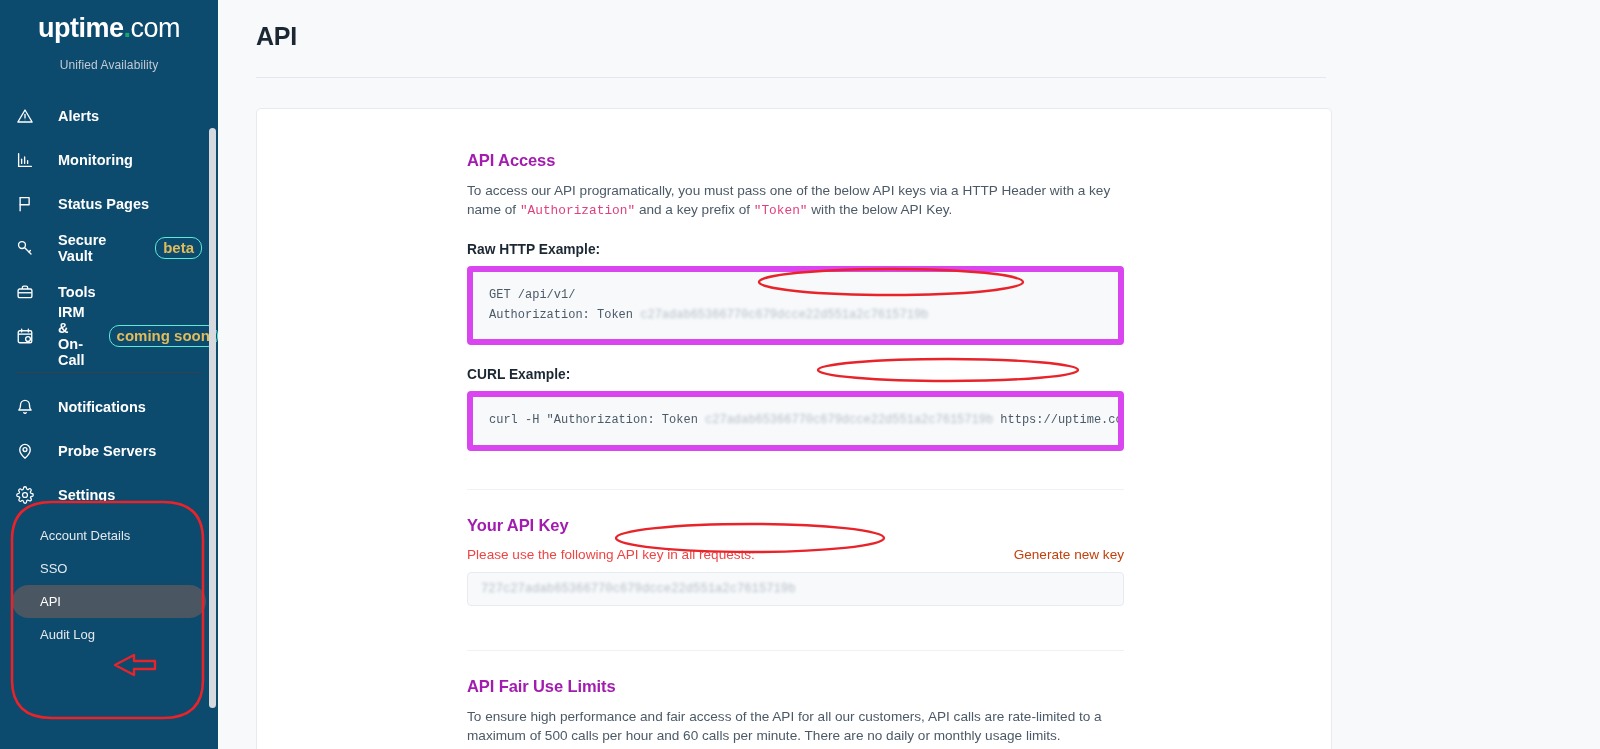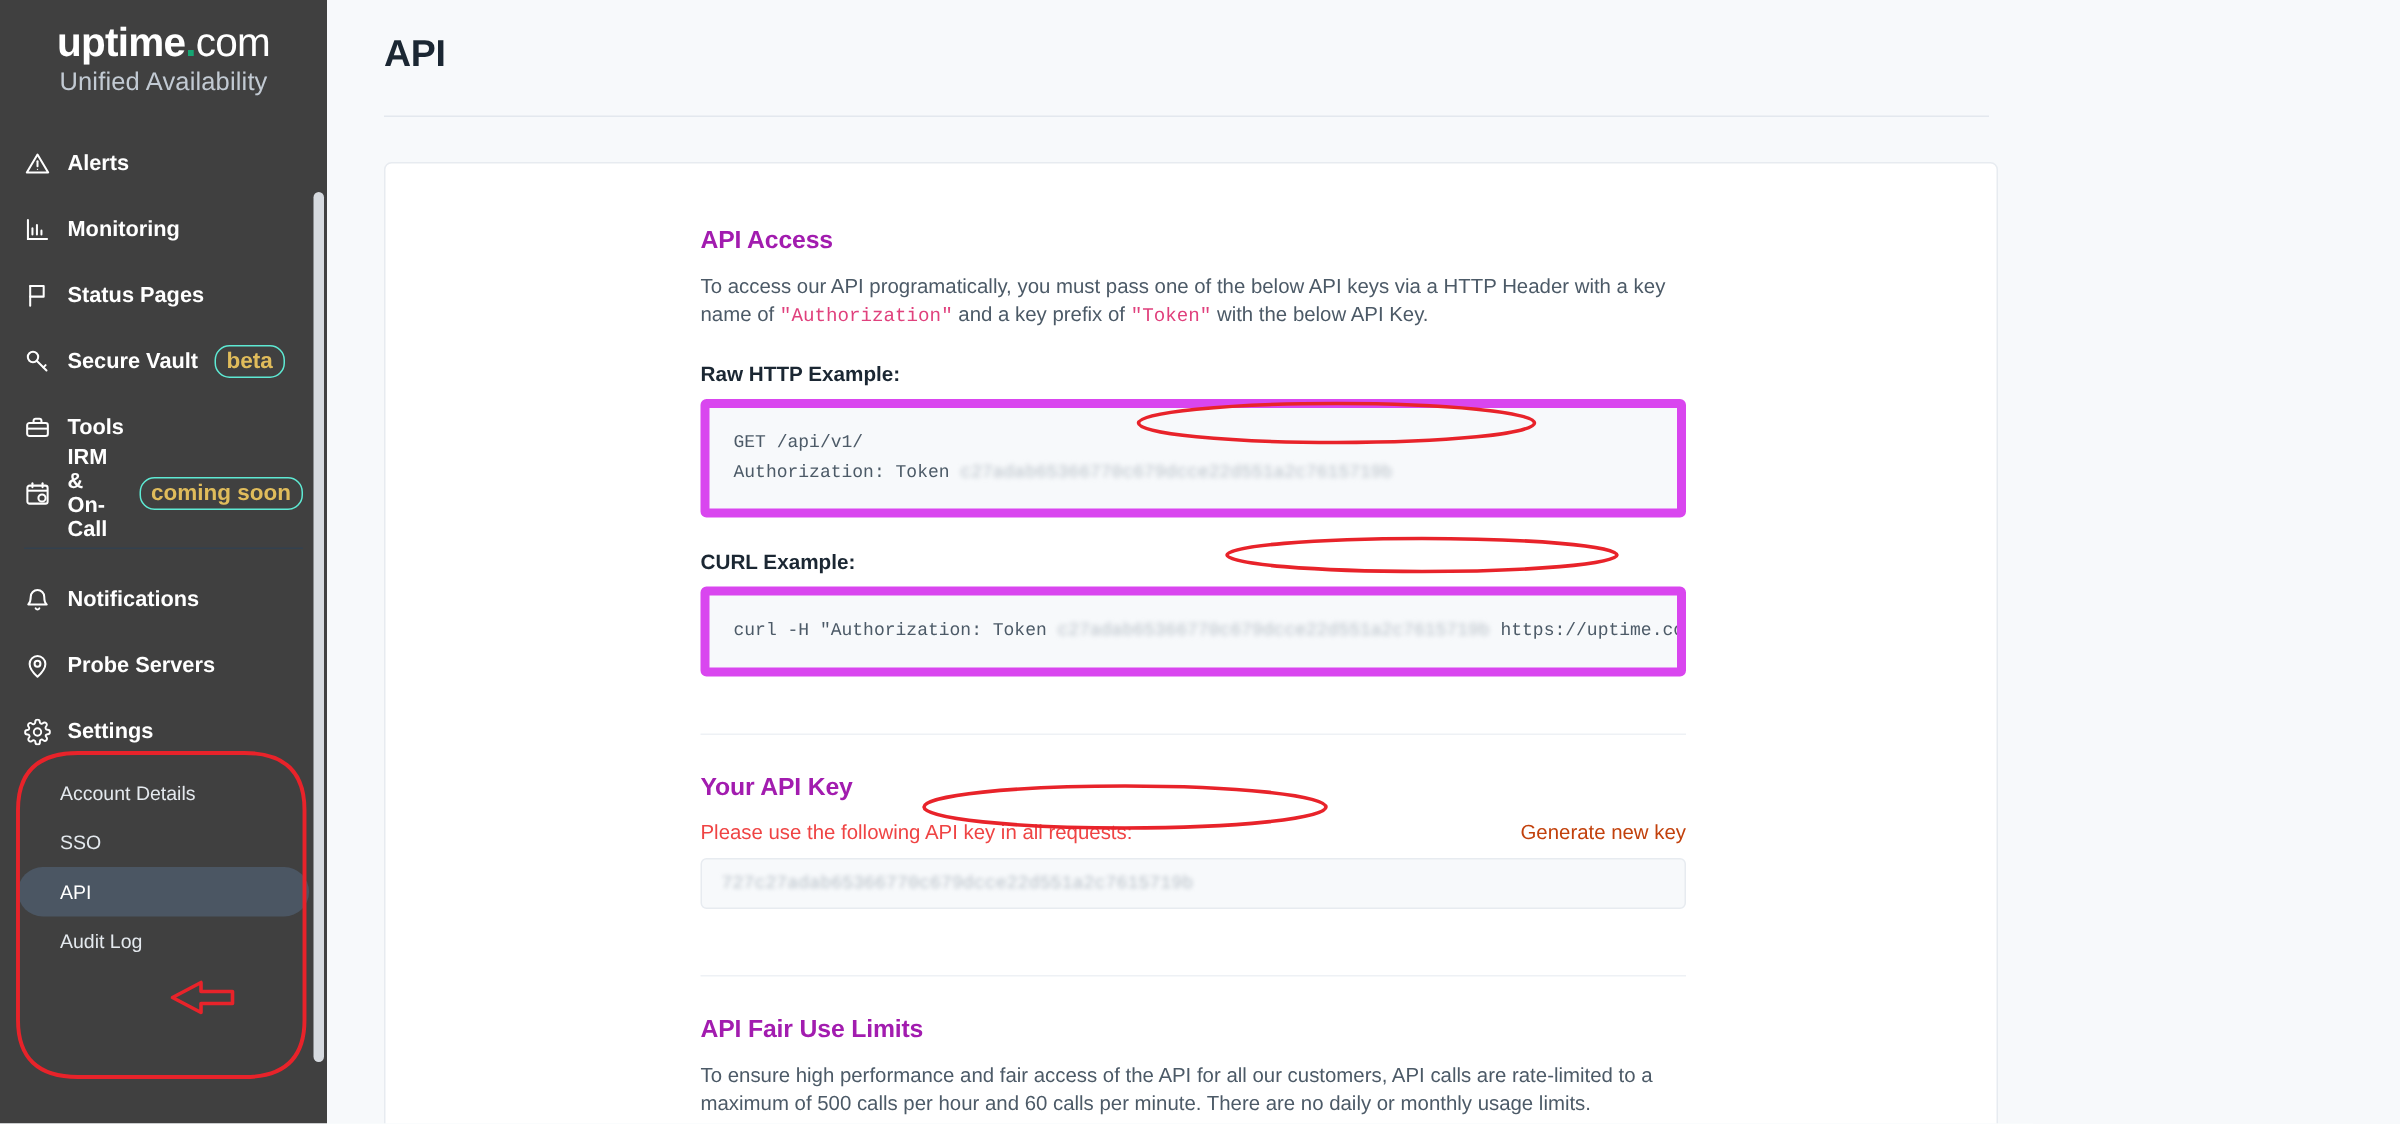--- a/index.html
+++ b/index.html
@@ -7,38 +7,38 @@
     width: 1600px; height: 749px;
     overflow: hidden;
     font-family: "Liberation Sans", sans-serif;
     background: #f7f9fb;
   }
   .app { display: flex; width: 1600px; height: 749px; position: relative; }
 
   
   .sidebar {
     width: 218px; flex: 0 0 218px; height: 749px;
-    background: #404040;
+    background: #0c4a6e;
     position: relative;
     overflow: hidden;
   }
   .sb-logo { padding: 14px 0 0 0; text-align: center; }
   .sb-logo-row {
     font-size: 27px; font-weight: 700; letter-spacing: -0.5px;
     color: #ffffff; line-height: 1.05;
   }
   .sb-logo-row .dot { color: #17a673; font-size: 27px; }
   .sb-logo-row .com { font-weight: 400; color: #ffffff; }
   .sb-tagline {
-    font-size: 17px; color: #c2cad3; margin-top: 3px; letter-spacing: .1px;
+    font-size: 12px; color: #c2cad3; margin-top: 16px; letter-spacing: .1px;
   }
 
   .nav { margin-top: 22px; }
   .nav-item {
-    display: flex; align-items: center; gap: 11px;
+    display: flex; align-items: center; gap: 24px;
     height: 44px; padding: 0 16px;
     color: #ffffff; font-size: 14.5px; font-weight: 600;
     cursor: pointer;
   }
   .nav-item .ico { width: 18px; height: 18px; flex: 0 0 18px; display:flex; align-items:center; justify-content:center; }
   .nav-item .ico svg { display: block; }
   .badge {
     font-size: 15px; font-weight: 600;
     border: 1px solid #5eead4; color: #e0bc5b;
     border-radius: 10px; padding: 1.5px 7px 2px;

